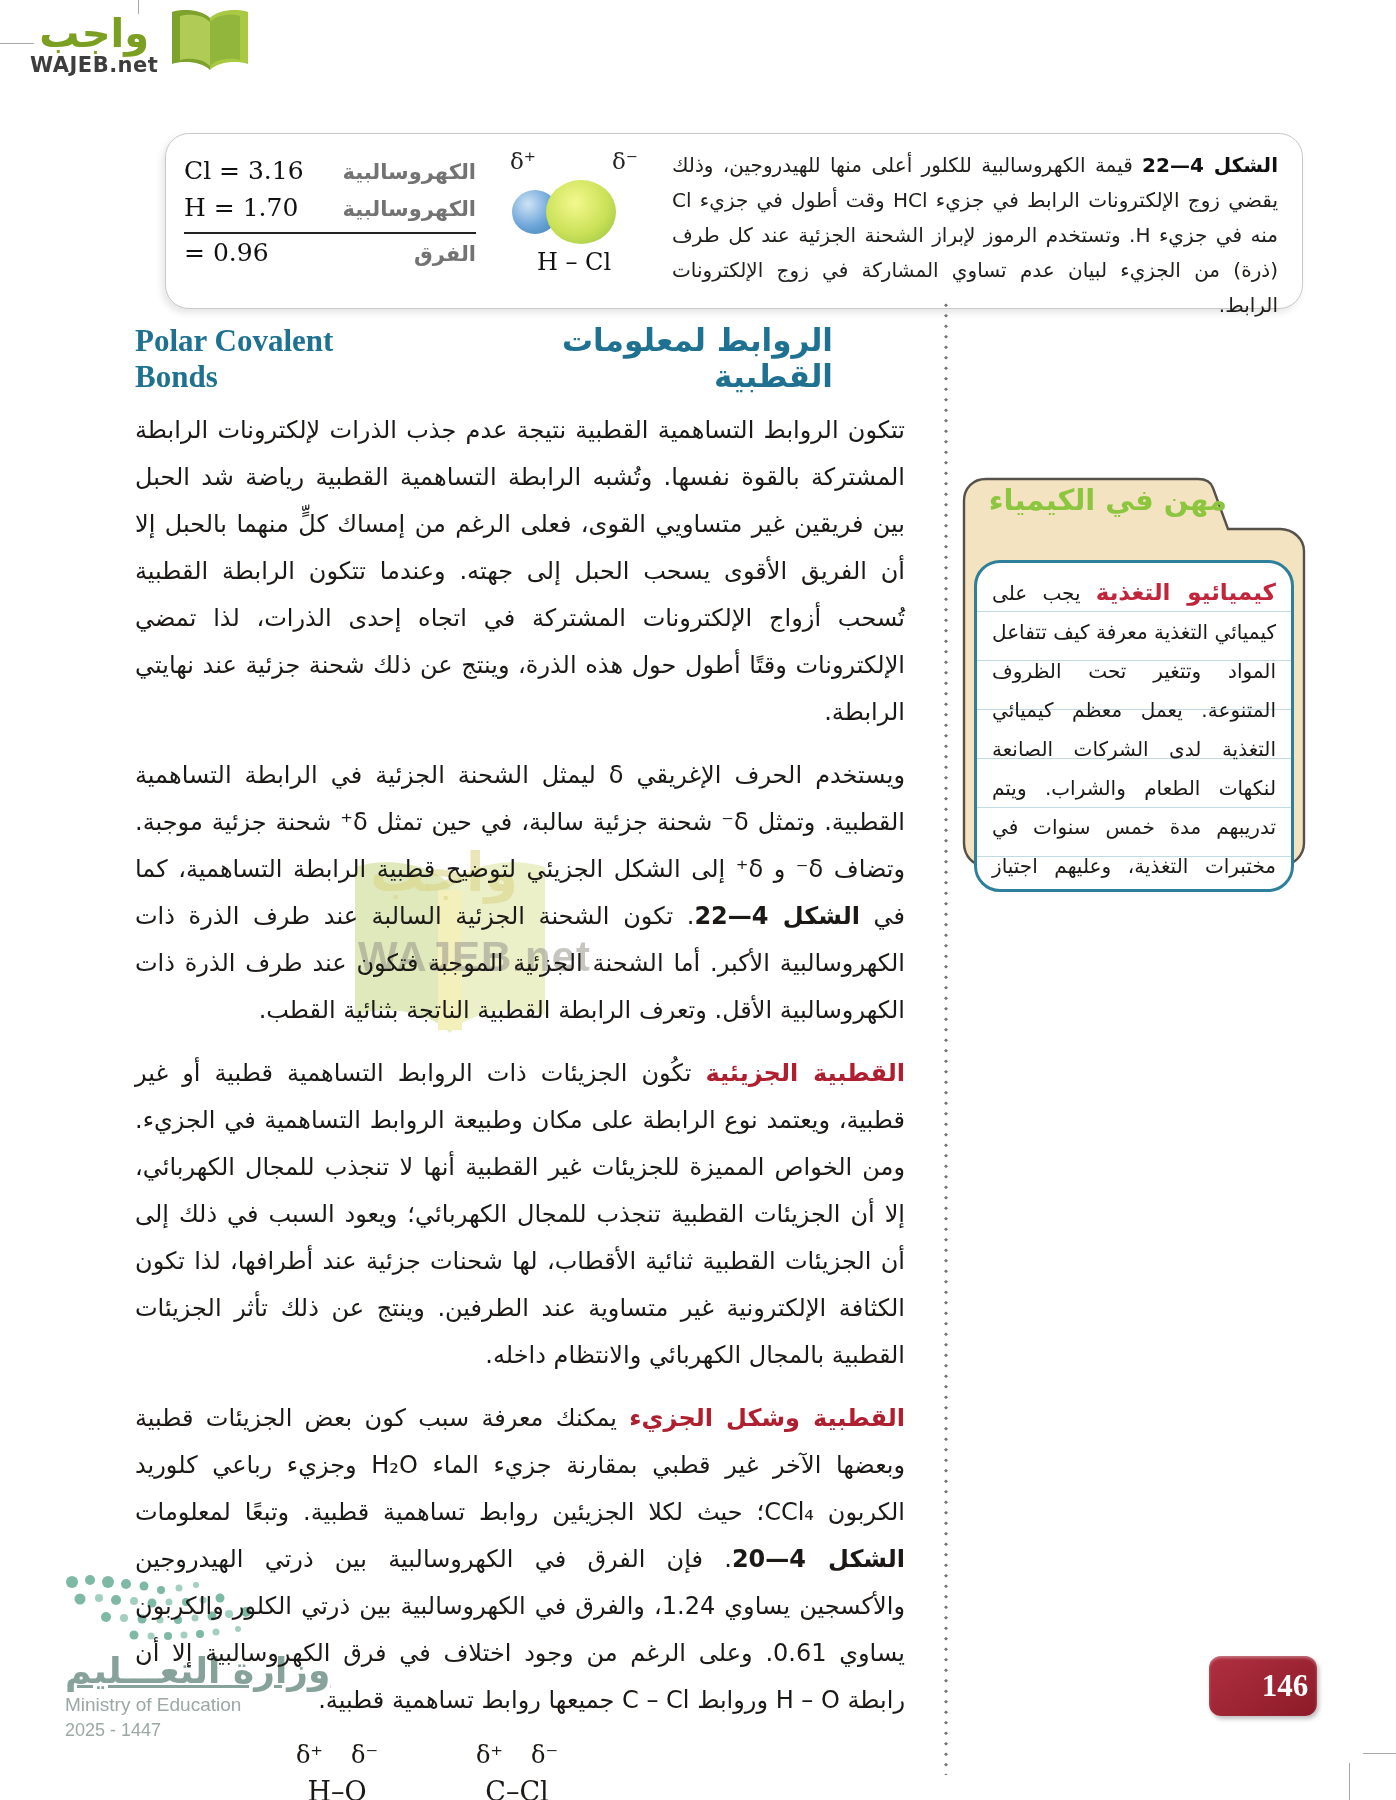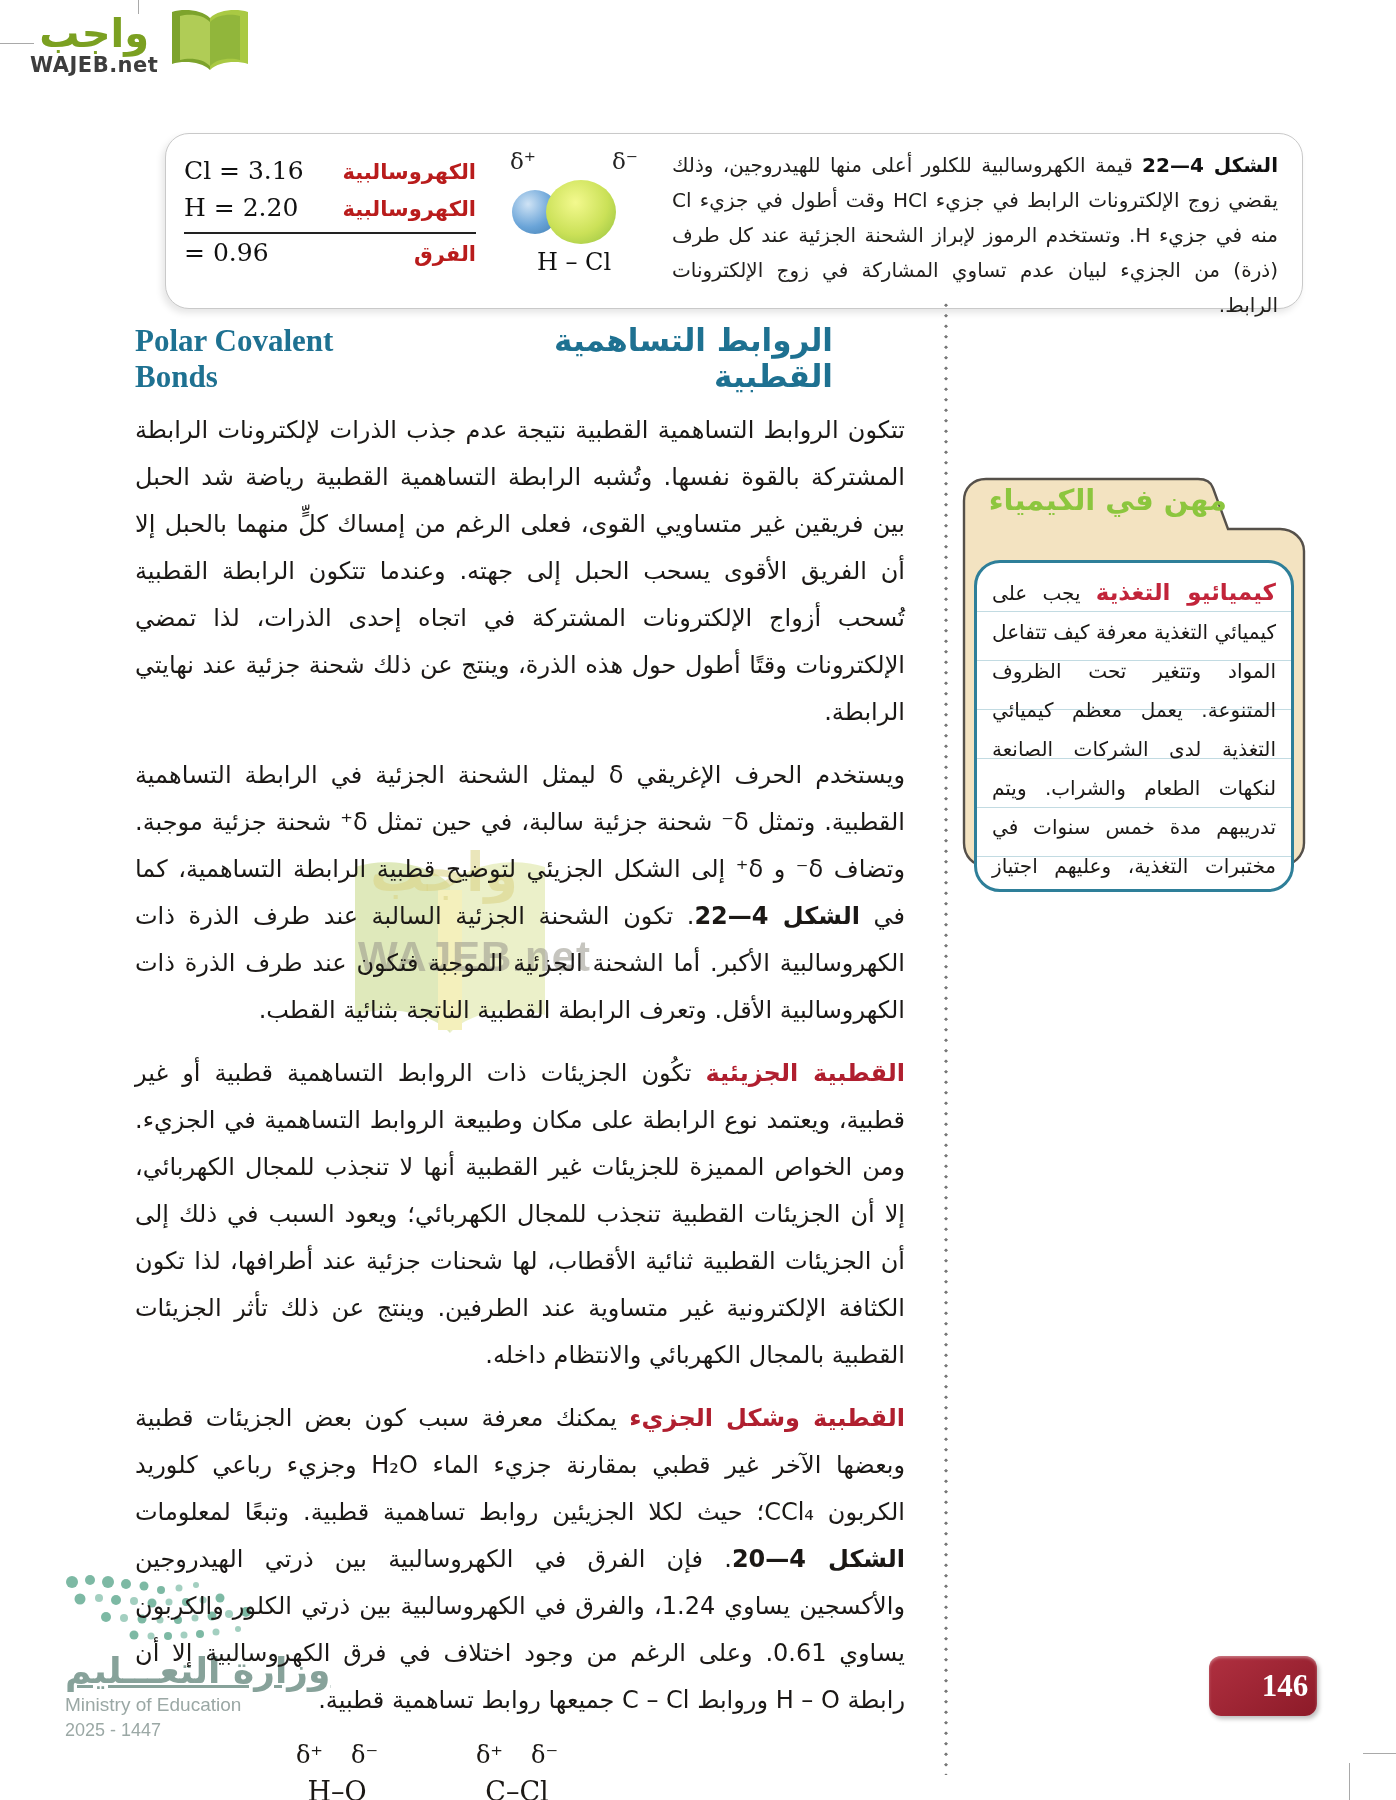--- a/index.html
+++ b/index.html
@@ -22,21 +22,21 @@
   .mol-deltas{display:flex;justify-content:space-between;padding:0 10px;
       font-family:"DejaVu Serif",serif;font-size:23px;color:#222;}
   .mol-spheres{position:relative;height:70px;}
   .sphere-blue{position:absolute;left:12px;top:16px;width:46px;height:44px;border-radius:50%;
       background:radial-gradient(circle at 35% 32%,#cfe3f5,#6aa4d8 55%,#3e7cae);}
   .sphere-green{position:absolute;left:46px;top:6px;width:70px;height:64px;border-radius:50%;
       background:radial-gradient(circle at 42% 35%,#f3f98e,#cbe158 55%,#8fbf3e);}
   .mol-formula{font-family:"DejaVu Serif",serif;font-size:24px;margin-top:4px;color:#111;}
   .en-table{width:292px;padding-top:8px;flex-shrink:0;}
   .en-row{display:flex;direction:rtl;justify-content:space-between;align-items:baseline;height:37px;}
-  .en-label{font-weight:bold;font-size:21px;color:#b91c1c;text-align:center;}
+  .en-label{font-weight:bold;font-size:21px;color:#737373;text-align:center;}
   .en-value{direction:ltr;font-family:"DejaVu Serif",serif;font-size:25px;color:#111;}
   .en-rule{border-top:2.2px solid #222;margin:2px 0 4px 0;}
   
   .divider-dotted{position:absolute;left:944px;top:300px;width:4px;height:1475px;
       background-image:radial-gradient(circle,#787878 1.5px,transparent 1.7px);
       background-size:4px 10.5px;background-repeat:repeat-y;}
   
   .watermark{position:absolute;left:330px;top:845px;width:250px;height:240px;z-index:0;pointer-events:none;}
   .wm-text{position:absolute;left:28px;top:88px;font-weight:bold;font-size:42px;
       color:rgba(152,150,138,.55);letter-spacing:1px;font-family:"Liberation Sans",sans-serif;}
@@ -114,21 +114,21 @@
       </div>
       <div class="mol-formula">H – Cl</div>
     </div>
     <div class="en-table">
       <div class="en-row">
         <span class="en-label">الكهروسالبية</span>
         <span class="en-value">Cl = 3.16</span>
       </div>
       <div class="en-row">
         <span class="en-label">الكهروسالبية</span>
-        <span class="en-value">H = 2.20</span>
+        <span class="en-value">H = 1.70</span>
       </div>
       <div class="en-rule"></div>
       <div class="en-row">
         <span class="en-label">الفرق</span>
         <span class="en-value">= 0.96</span>
       </div>
     </div>
   </div>
 
   <div class="divider-dotted"></div>
@@ -138,21 +138,21 @@
       <path d="M120 40 C100 18 55 12 25 22 L25 170 C55 160 100 166 120 188 Z" fill="#b9cf6a"></path>
       <path d="M120 40 C140 18 185 12 215 22 L215 170 C185 160 140 166 120 188 Z" fill="#d3e089"></path>
       <path d="M108 45 L132 45 L132 185 L108 185 Z" fill="#e8df6d"></path>
     </svg>
     <span class="wm-ar">واجب</span>
     <span class="wm-text">WAJEB.net</span>
   </div>
 
   <div class="column">
     <div class="main-heading">
-      <span class="h-ar">الروابط التساهمية القطبية</span>
+      <span class="h-ar">الروابط لمعلومات القطبية</span>
       <span class="h-en">Polar Covalent Bonds</span>
     </div>
 
     <p class="para">تتكون الروابط التساهمية القطبية نتيجة عدم جذب الذرات لإلكترونات الرابطة المشتركة بالقوة نفسها. وتُشبه الرابطة التساهمية القطبية رياضة شد الحبل بين فريقين غير متساويي القوى، فعلى الرغم من إمساك كلٍّ منهما بالحبل إلا أن الفريق الأقوى يسحب الحبل إلى جهته. وعندما تتكون الرابطة القطبية تُسحب أزواج الإلكترونات المشتركة في اتجاه إحدى الذرات، لذا تمضي الإلكترونات وقتًا أطول حول هذه الذرة، وينتج عن ذلك شحنة جزئية عند نهايتي الرابطة.</p>
 
     <p class="para"><span>ويستخدم الحرف الإغريقي δ ليمثل الشحنة الجزئية في الرابطة التساهمية القطبية. وتمثل δ⁻ شحنة جزئية سالبة، في حين تمثل δ⁺ شحنة جزئية موجبة. وتضاف δ⁻ و δ⁺ إلى الشكل الجزيئي لتوضيح قطبية الرابطة التساهمية، كما في </span><span class="figref">الشكل 4—22</span><span>. تكون الشحنة الجزئية السالبة عند طرف الذرة ذات الكهروسالبية الأكبر. أما الشحنة الجزئية الموجبة فتكون عند طرف الذرة ذات الكهروسالبية الأقل. وتعرف الرابطة القطبية الناتجة بثنائية القطب.</span></p>
 
     <p class="para"><span class="lead-red">القطبية الجزيئية</span><span> تكُون الجزيئات ذات الروابط التساهمية قطبية أو غير قطبية، ويعتمد نوع الرابطة على مكان وطبيعة الروابط التساهمية في الجزيء. ومن الخواص المميزة للجزيئات غير القطبية أنها لا تنجذب للمجال الكهربائي، إلا أن الجزيئات القطبية تنجذب للمجال الكهربائي؛ ويعود السبب في ذلك إلى أن الجزيئات القطبية ثنائية الأقطاب، لها شحنات جزئية عند أطرافها، لذا تكون الكثافة الإلكترونية غير متساوية عند الطرفين. وينتج عن ذلك تأثر الجزيئات القطبية بالمجال الكهربائي والانتظام داخله.</span></p>
 
     <p class="para"><span class="lead-red">القطبية وشكل الجزيء</span><span> يمكنك معرفة سبب كون بعض الجزيئات قطبية وبعضها الآخر غير قطبي بمقارنة جزيء الماء H₂O وجزيء رباعي كلوريد الكربون CCl₄؛ حيث لكلا الجزيئين روابط تساهمية قطبية. وتبعًا لمعلومات </span><span class="figref">الشكل 4—20</span><span>. فإن الفرق في الكهروسالبية بين ذرتي الهيدروجين والأكسجين يساوي 1.24، والفرق في الكهروسالبية بين ذرتي الكلور والكربون يساوي 0.61. وعلى الرغم من وجود اختلاف في فرق الكهروسالبية إلا أن رابطة H – O وروابط C – Cl جميعها روابط تساهمية قطبية.</span></p>

